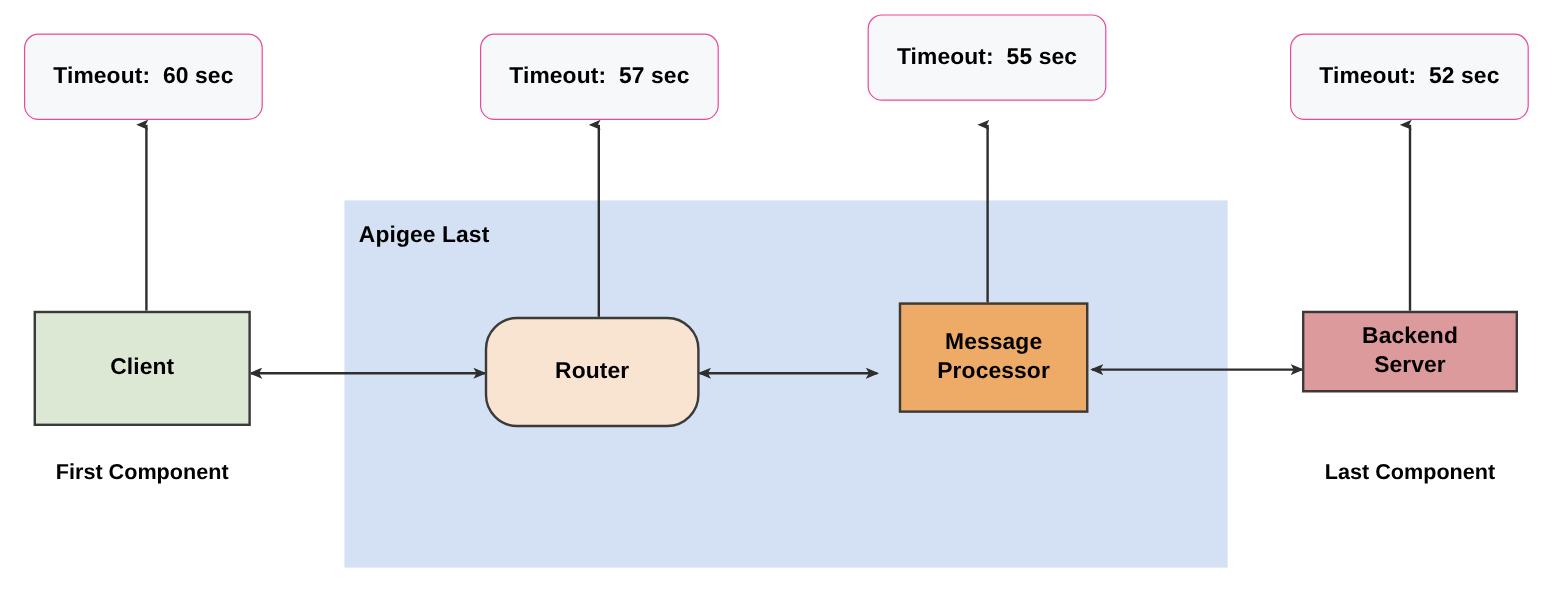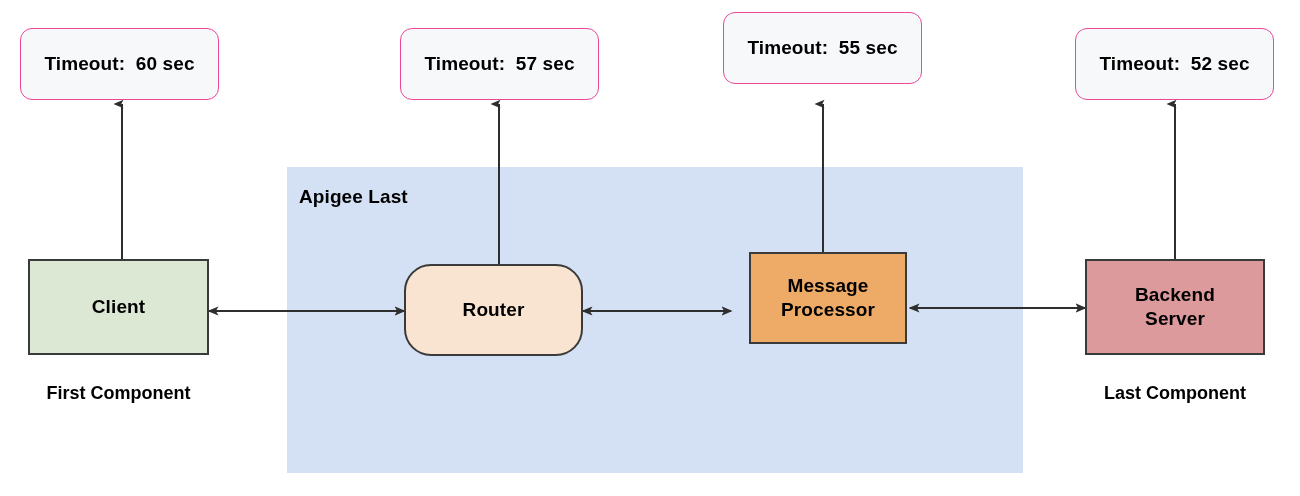--- a/index.html
+++ b/index.html
@@ -138,21 +138,21 @@
   <div class="node" id="node-0" style="left: 28px; top: 259px; width: 181px; height: 96px; background: rgb(221, 232, 212); border-color: rgb(58, 58, 58);">
     <span class="node-text">Client</span>
   </div>
   <div class="node" id="node-1" style="left: 404px; top: 264px; width: 179px; height: 92px; background: rgb(248, 228, 209); border-color: rgb(58, 58, 58); border-radius: 27px;">
     <span class="node-text">Router</span>
   </div>
   <div class="node" id="node-2" style="left: 731px; top: 252px; width: 158px; height: 92px; background: rgb(238, 171, 103); border-color: rgb(58, 58, 58); margin-left: 18px;">
     <span class="node-text">Message
 Processor</span>
   </div>
-  <div class="node" id="node-3" style="left: 1085px; top: 259px; width: 180px; height: 96px; background: rgb(221, 154, 157); border-color: rgb(58, 58, 58);">
+  <div class="node" id="node-3" style="left: 1085px; top: 259px; width: 180px; height: 68px; background: rgb(221, 154, 157); border-color: rgb(58, 58, 58);">
     <span class="node-text">Backend
 Server</span>
   </div>
 
   <div class="caption" id="caption-0" style="left: 28px; top: 367px; width: 181px;">First Component</div>
   <div class="caption" id="caption-1" style="left: 1085px; top: 367px; width: 180px;">Last Component</div>
 
 </div>
 
 </body></html>

